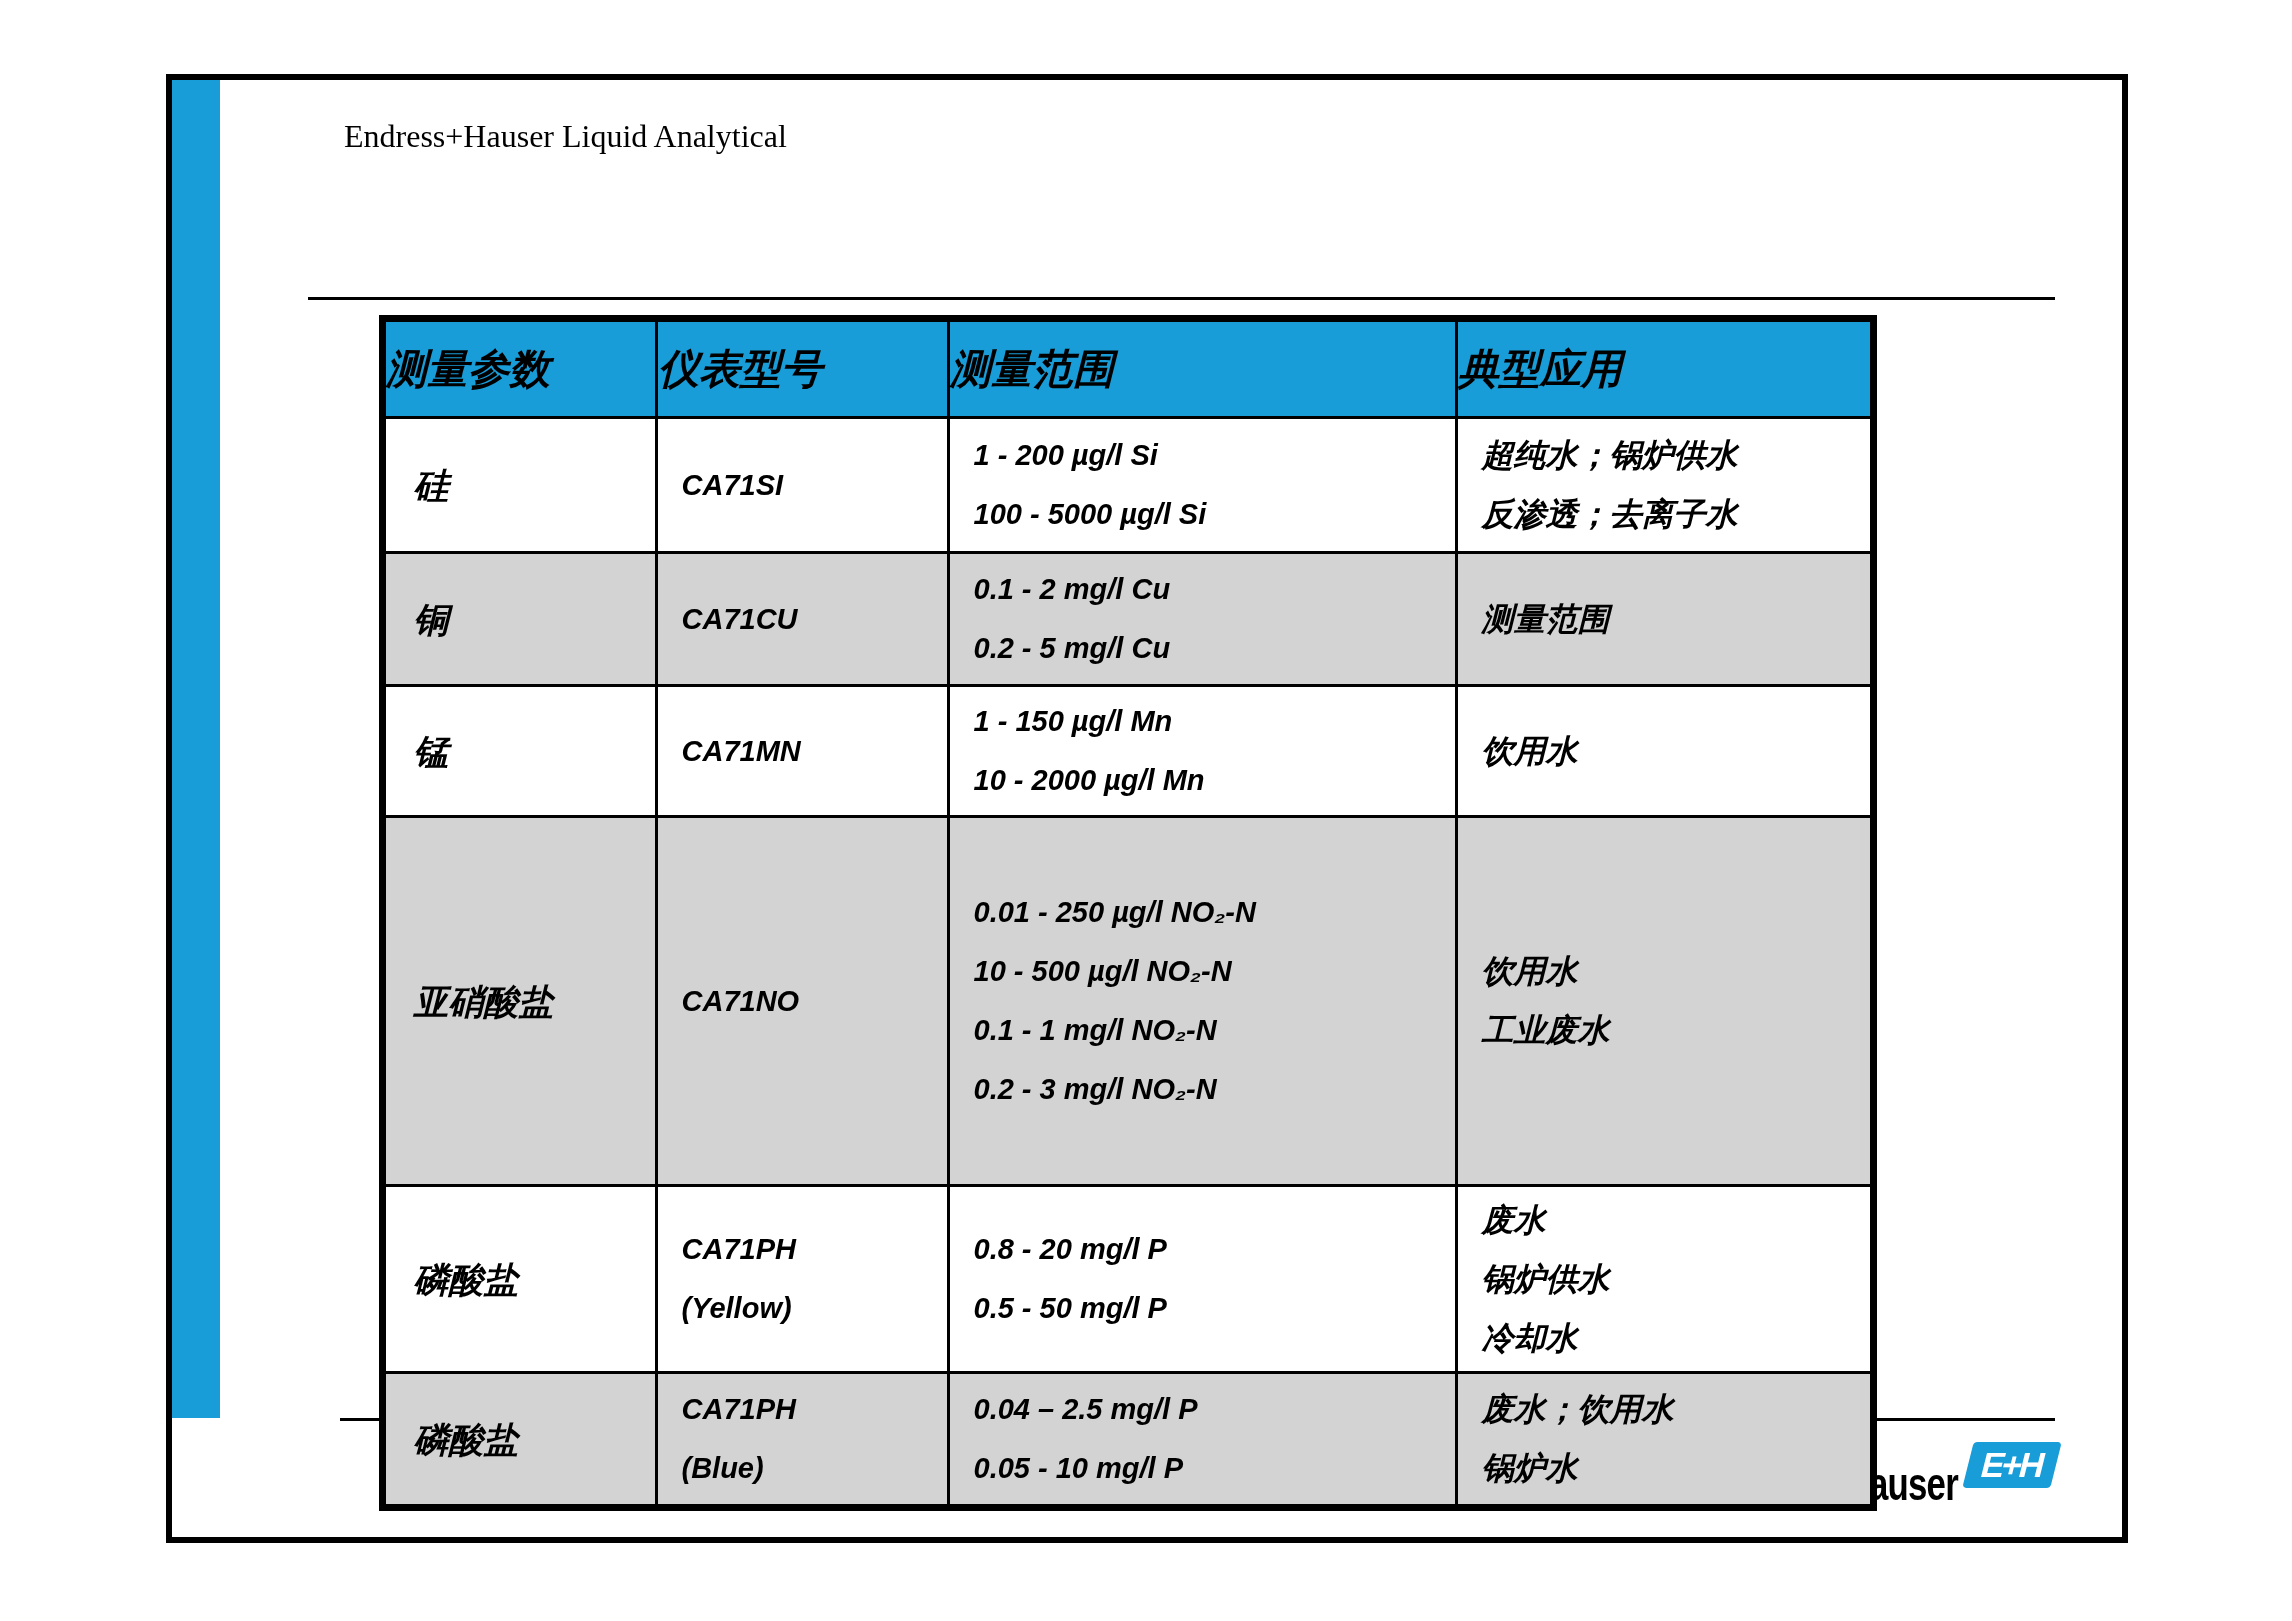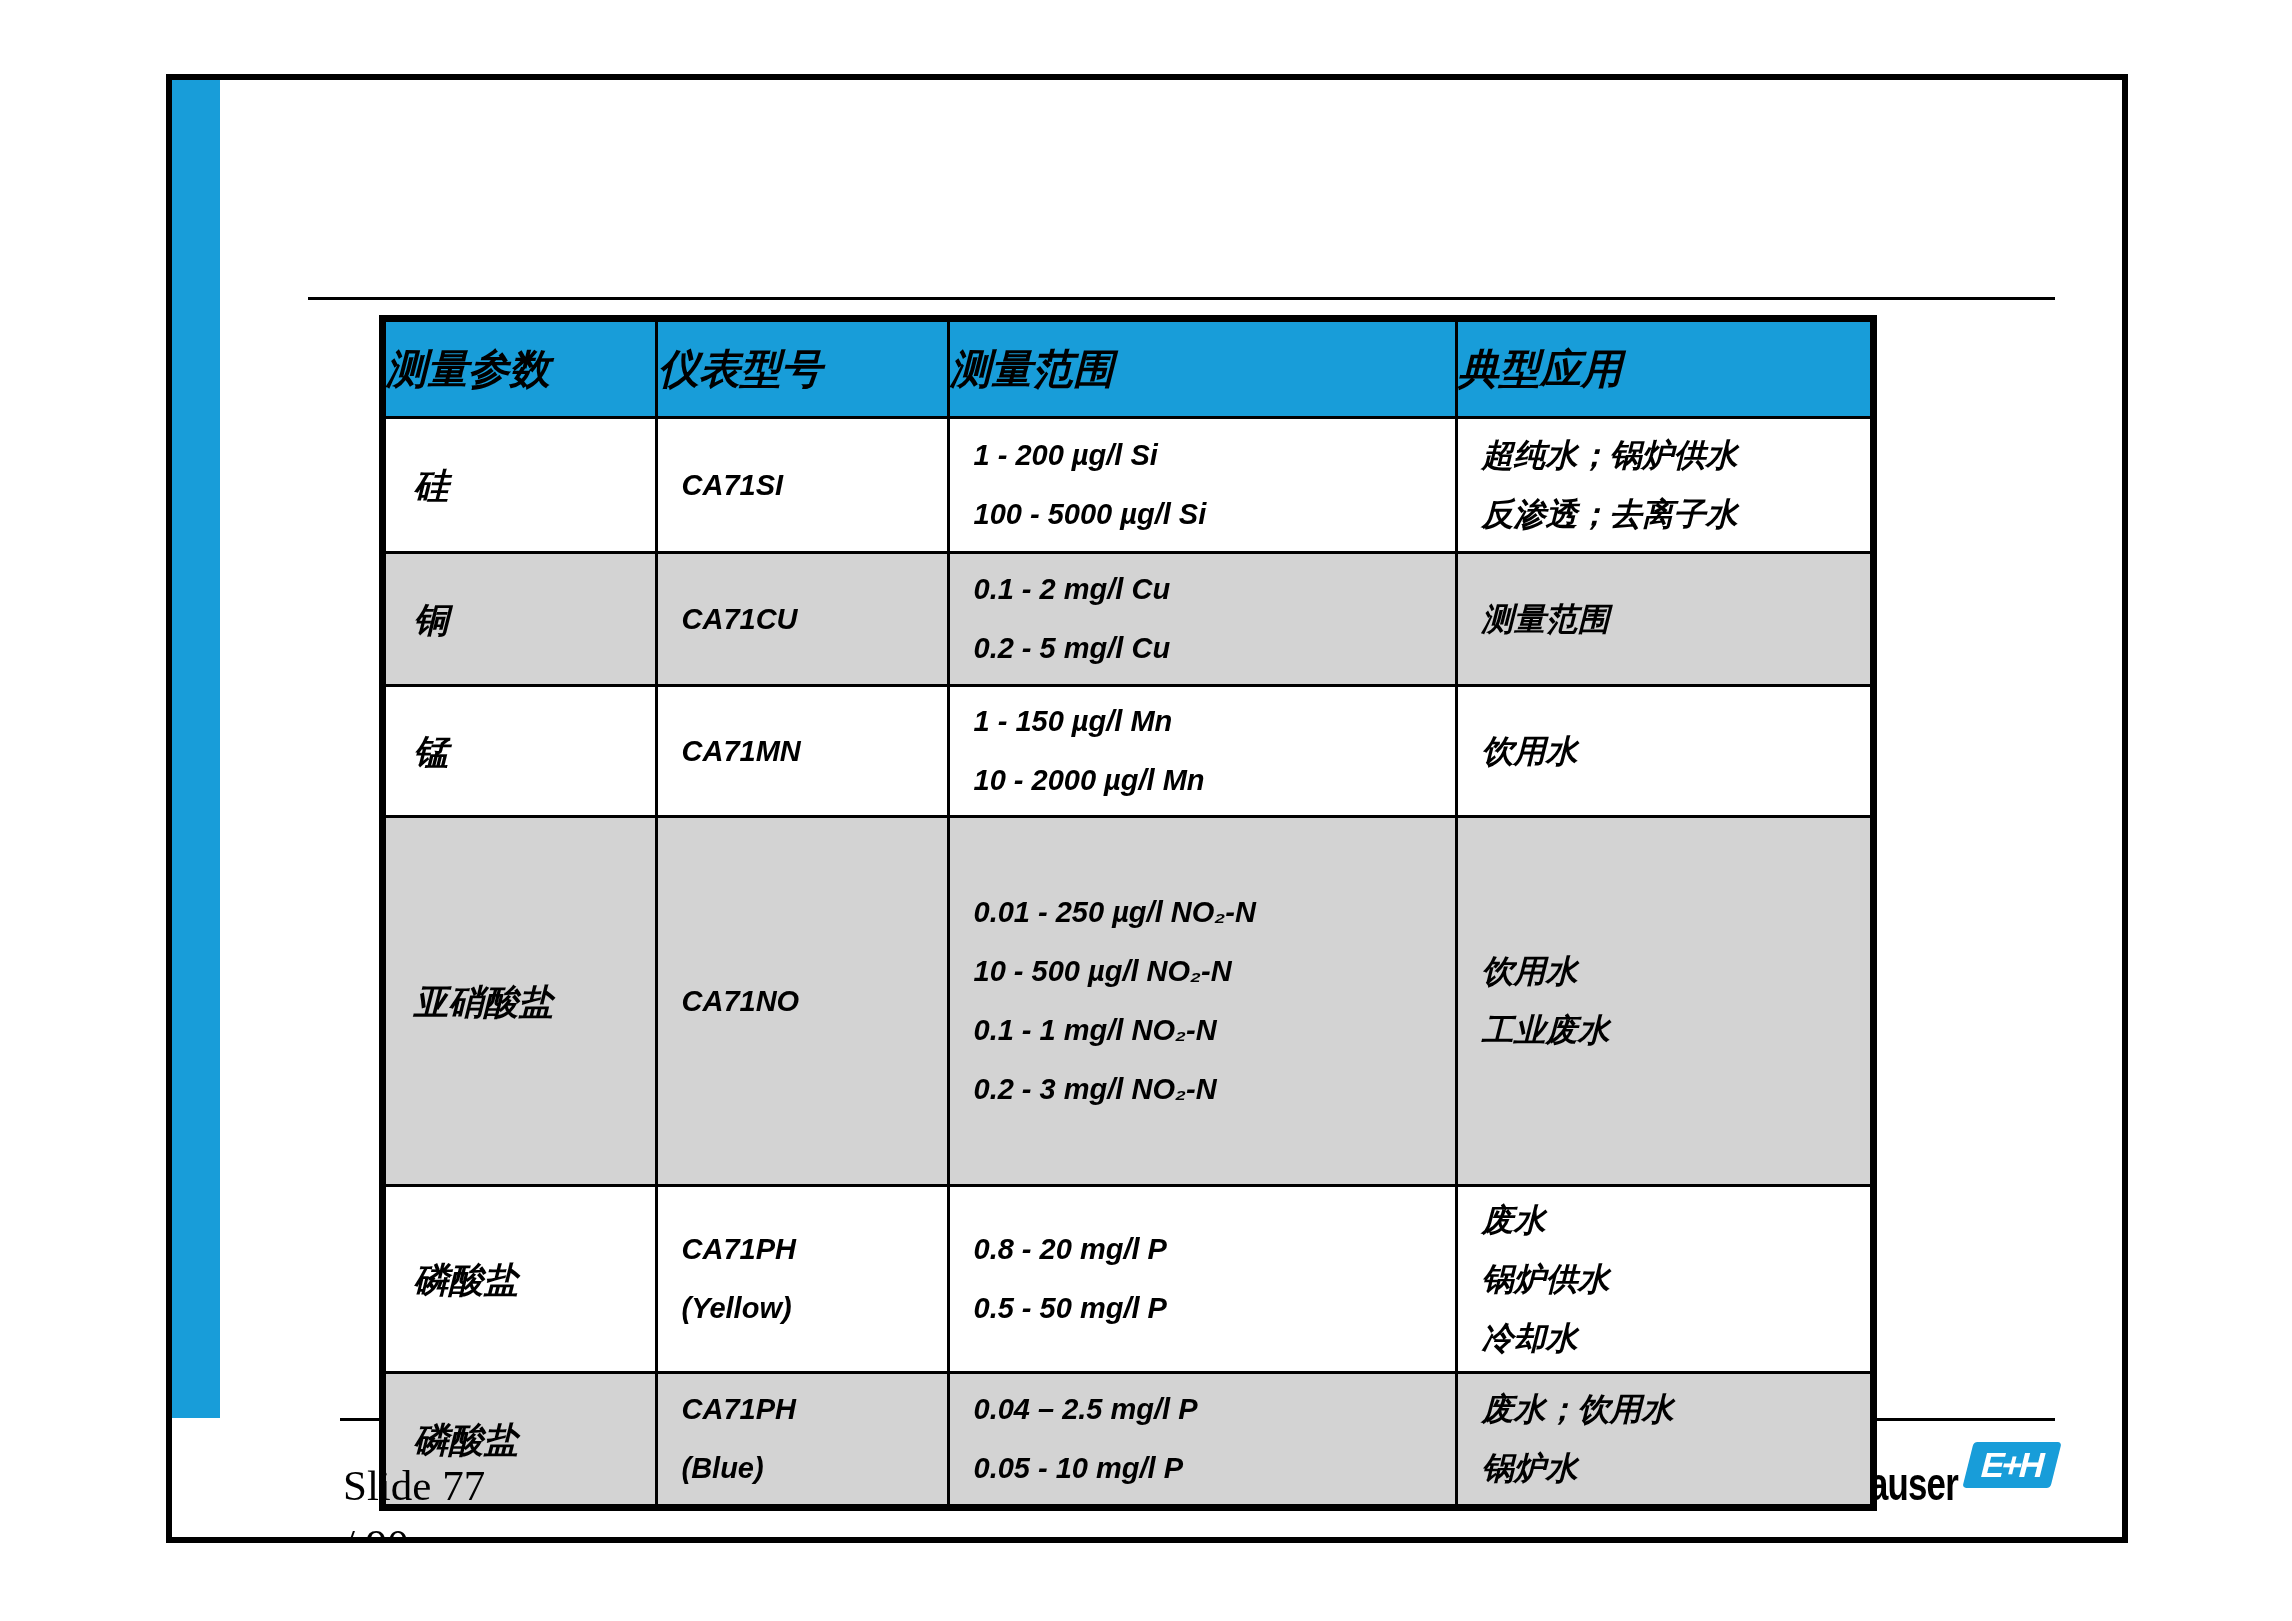--- a/index.html
+++ b/index.html
@@ -42,20 +42,21 @@
   tbody tr:nth-child(6){height:135px;}
 </style>
 </head>
 <body>
 
 <div class="canvas">
   <div class="frame">
 
     <div class="accent-bar"></div>
 
+    <div class="slide-header">Endress+Hauser Liquid Analytical</div>
 
     <div class="rule rule-top"></div>
     <div class="rule rule-bottom"></div>
 
     <div class="logo-wordmark">Endress+Hauser</div>
 
     <table class="data-table">
       <colgroup>
         <col style="width:274px">
           <col style="width:292px">
@@ -166,24 +167,20 @@
             <div>0.05 - 10 mg/l P</div>
           </td>
           <td class="c-app">
             <div>废水；饮用水</div>
             <div>锅炉水</div>
           </td>
         </tr>
       </tbody>
     </table>
 
-    <div class="footer-text">
-      <div>Slide 77</div>
-      <div>/ 90</div>
-    </div>
 
     <div class="logo-mark">
       <span>E+H</span>
     </div>
 
   </div>
 </div>
 
 
 </body></html>

